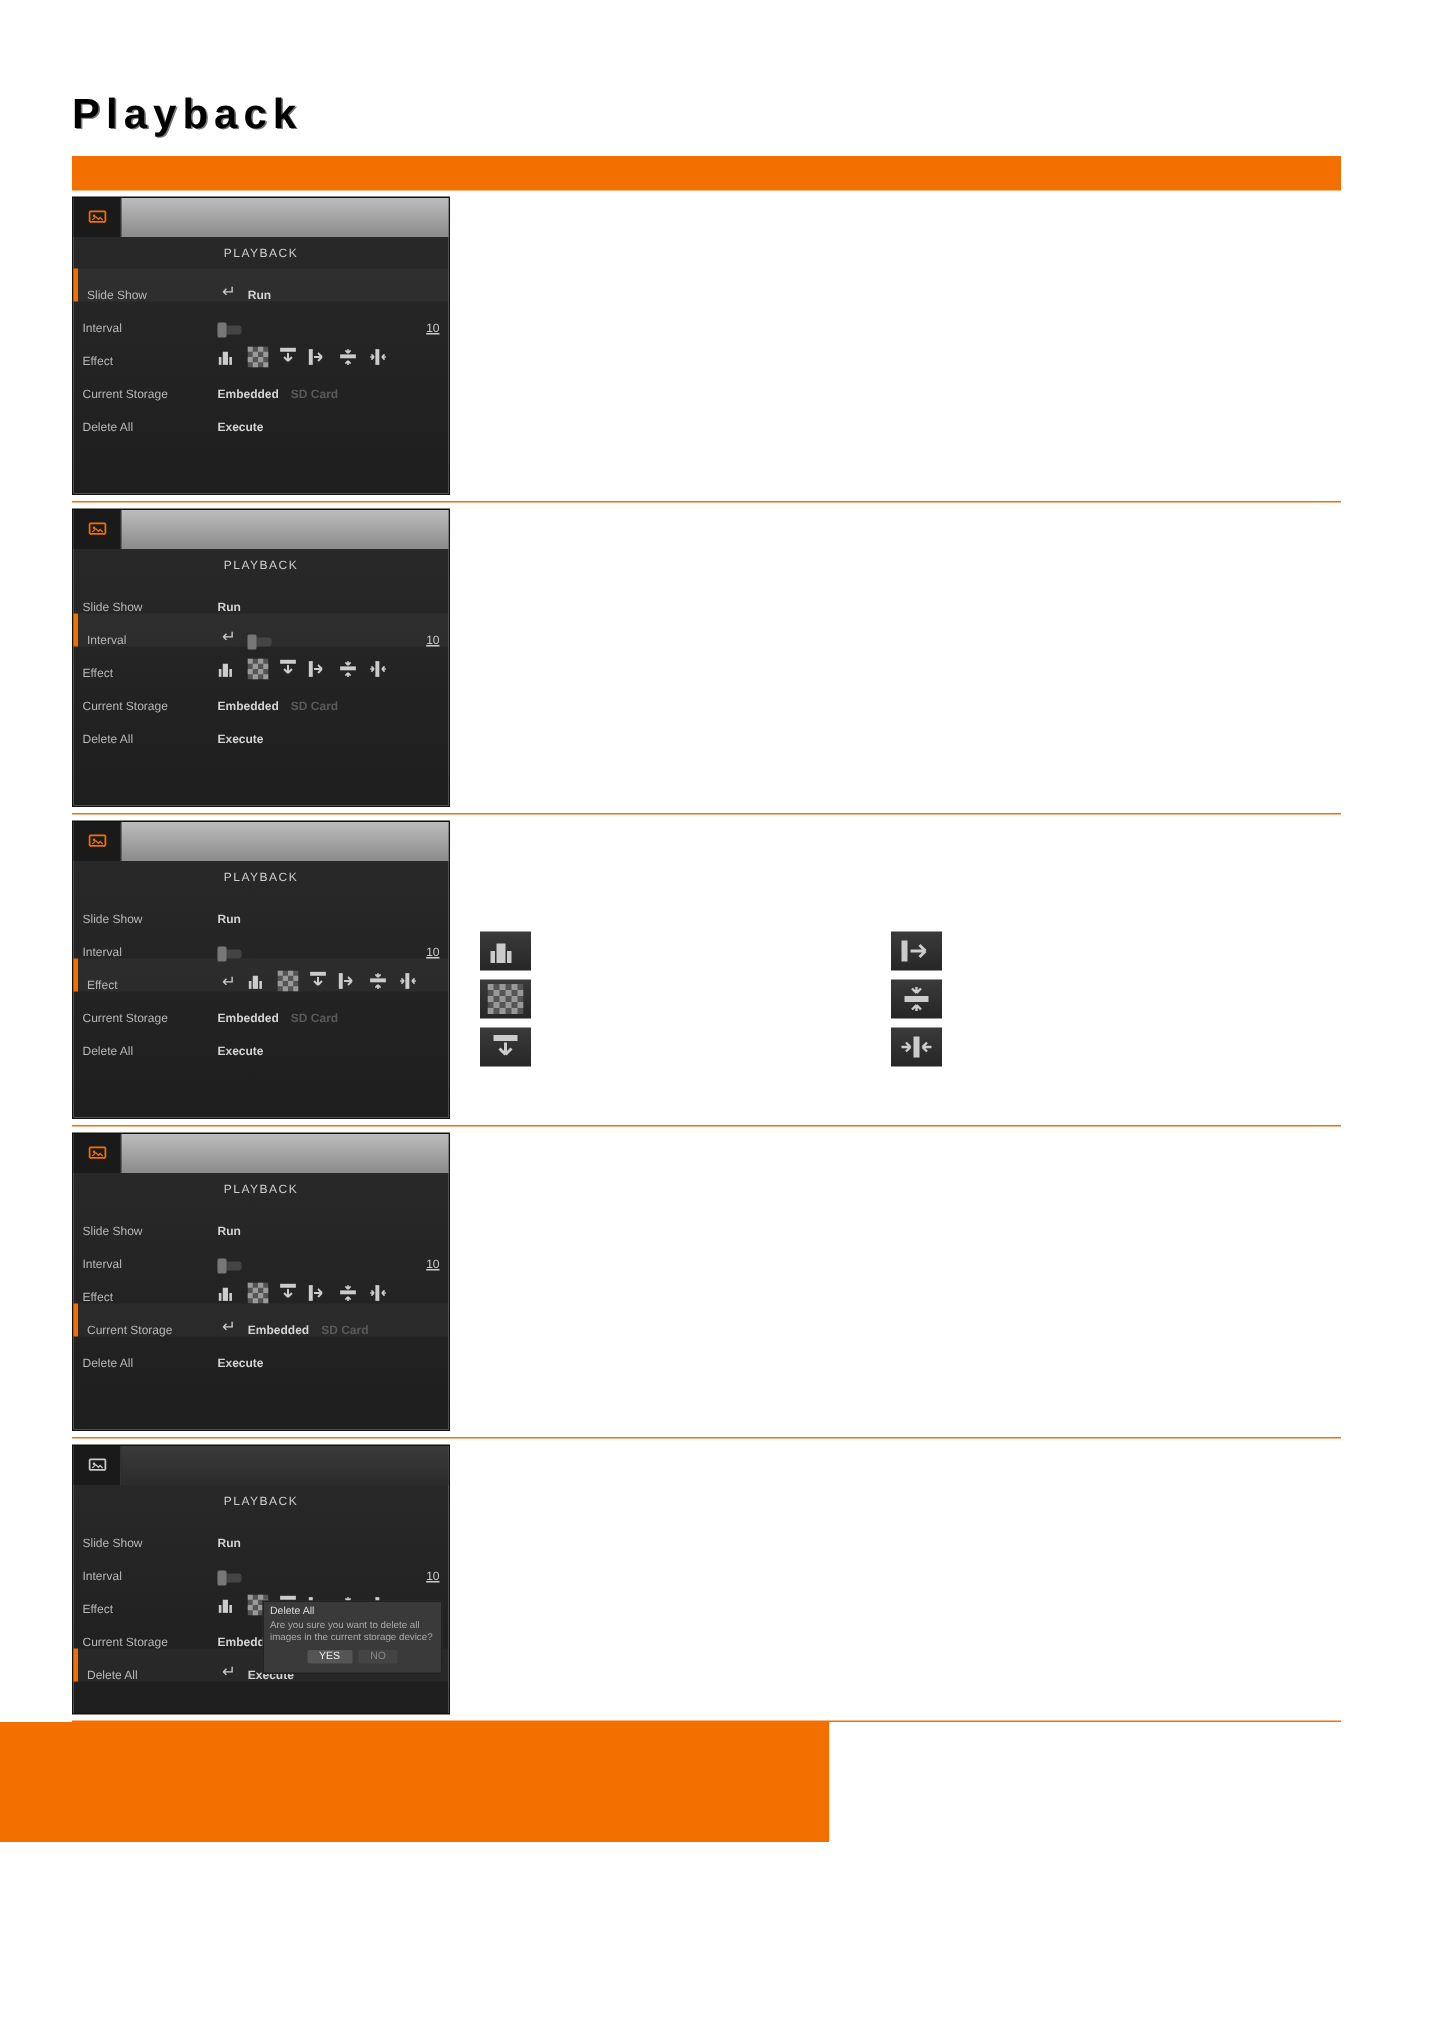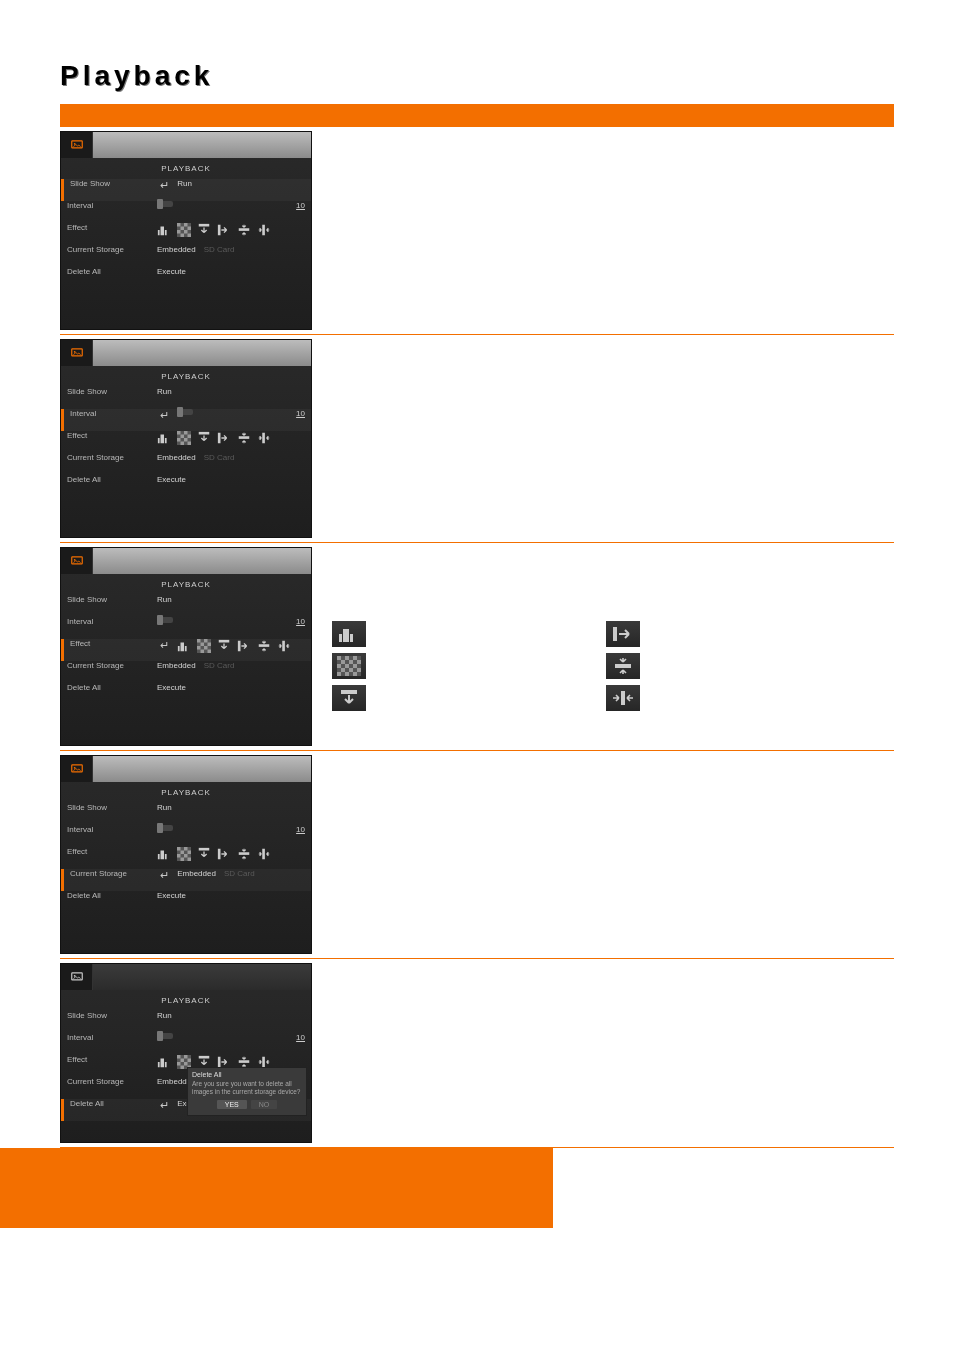--- a/index.html
+++ b/index.html
@@ -1,34 +1,34 @@
 <!DOCTYPE html>
 <html><head>
 <meta charset="utf-8">
 <style>
   * { box-sizing: border-box; margin: 0; padding: 0; }
   html, body { width: 954px; background: #fff; font-family: Arial, Helvetica, sans-serif; color: #000; }
-  .page { padding: 60px 60px 0 60px; }
+  .page { padding: 60px 60px 0 48px; }
   .title { font-size: 28px; font-weight: 900; letter-spacing: 4px; text-shadow: 1px 1px 0 #777; margin-bottom: 12px; }
   .orange-hr { height: 22px; background: #f36f00; width: 100%; margin-bottom: 0; }
   .section { display: flex; border-top: 1px solid #f36f00; padding: 4px 0; gap: 12px; }
   .section:first-of-type { border-top: none; }
   .section.last { border-bottom: 1px solid #f36f00; }
   .scr-col { width: 260px; flex: 0 0 260px; }
   .desc-col { flex: 1 1 auto; font-size: 12px; line-height: 1.5; color: rgba(0,0,0,0); padding-top: 6px; }
   
   .shot { width: 252px; background: linear-gradient(#2a2a2a,#1e1e1e); border: 1px solid #111; font-size: 9px; color: #bdbdbd; position: relative; }
   .shot .topbar { height: 26px; display:flex; align-items:stretch; }
   .shot .topbar .tab-on { width: 32px; display:flex; align-items:center; justify-content:center; background:#1a1a1a; border-right:1px solid #333; }
   .shot .topbar .tab-off { flex:1; background: linear-gradient(#bcbcbc,#8b8b8b); }
   .shot .hdr { text-align:center; font-size:8px; letter-spacing:1px; padding:6px 0; color:#cfcfcf; }
-  .shot .row { display:flex; align-items:flex-start; height:22px; padding: 0 6px; gap:8px; }
+  .shot .row { display:flex; align-items:flex-end; height:22px; padding: 0 6px; gap:8px; }
   .shot .row.sel { border-left: 3px solid #f36f00; background: rgba(255,255,255,0.04); }
   .shot .lbl { width: 82px; color:#b8b8b8; font-size:8px; }
-  .shot .val { color:#d4d4d4; font-size:8px; }
+  .shot .val { color:#d4d4d4; font-size:8px;font-weight:bold; }
   .shot .dim { color:#5a5a5a; }
   .shot .enter { font-size:11px; color:#c8c8c8; }
   .shot .slider { width: 16px; height:6px; background:#444; border-radius:2px; position:relative; }
   .shot .slider::after { content:""; position:absolute; left:0; top:-2px; width:6px; height:10px; background:#777; border-radius:1px; }
   .shot .slidernum { margin-left:auto; color:#ccc; font-size:8px;text-decoration:underline; }
   .shot .effrow { display:flex; gap:6px; align-items:center; }
   .shot .eff { width:14px; height:14px; display:inline-flex; align-items:center; justify-content:center; color:#ccc; }
   .shot .eff svg { width:14px; height:14px; }
   .shot .footerpad { height: 40px; }
   .dialog { position:absolute; right:4px; bottom:26px; width:120px; background:#3a3a3a; border:1px solid #222; padding:3px 4px 6px; font-size:7px; color:#ccc; }

